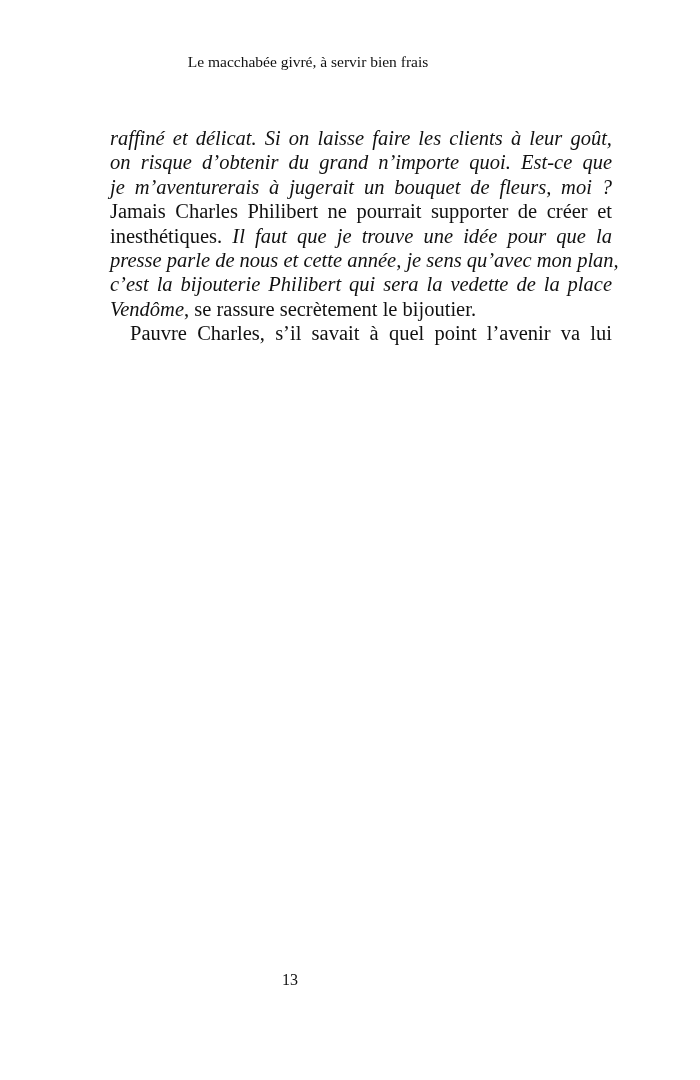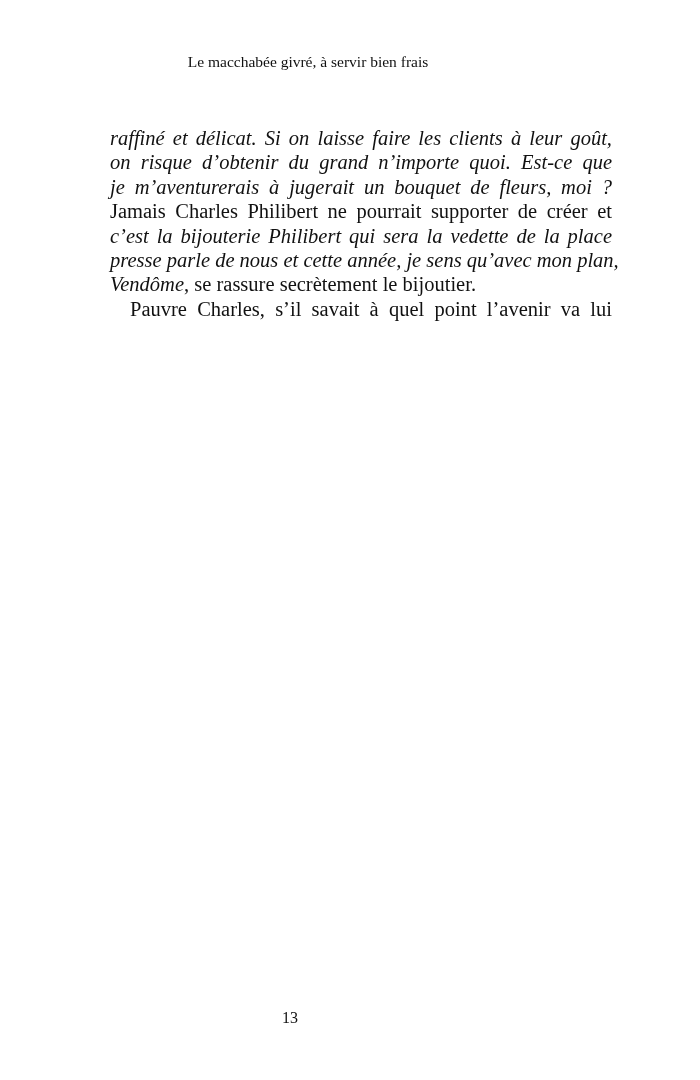--- a/index.html
+++ b/index.html
@@ -40,21 +40,21 @@
       white-space: nowrap;
     }
     .line.last {
       text-align-last: left;
     }
     .line.indent {
       padding-left: 20px;
     }
     .folio {
       position: absolute;
-      top: 1008px;
+      top: 970px;
       left: 0;
       width: 580px;
       text-align: center;
       font-size: 16px;
       line-height: 20px;
     }
   </style>
 </head>
 <body>
 
@@ -67,24 +67,27 @@
   <span class="line">
     <span class="it">on risque d’obtenir du grand n’importe quoi. Est-ce que</span>
   </span>
   <span class="line">
     <span class="it">je m’aventurerais à jugerait un bouquet de fleurs, moi ?</span>
   </span>
   <span class="line">
     <span>Jamais Charles Philibert ne pourrait supporter de créer et</span>
   </span>
   <span class="line">
-    <span class="it">c’est la bijouterie Philibert qui sera la vedette de la place</span>
+    <span>inesthétiques. </span><span class="it">Il faut que je trouve une idée pour que la</span>
   </span>
   <span class="line">
     <span class="it">presse parle de nous et cette année, je sens qu’avec mon plan,</span>
+  </span>
+  <span class="line">
+    <span class="it">c’est la bijouterie Philibert qui sera la vedette de la place</span>
   </span>
   <span class="line last">
     <span class="it">Vendôme</span><span>, se rassure secrètement le bijoutier.</span>
   </span>
   <span class="line indent">
     <span>Pauvre Charles, s’il savait à quel point l’avenir va lui</span>
   </span>
 </div>
 
 <div class="folio">13</div>

